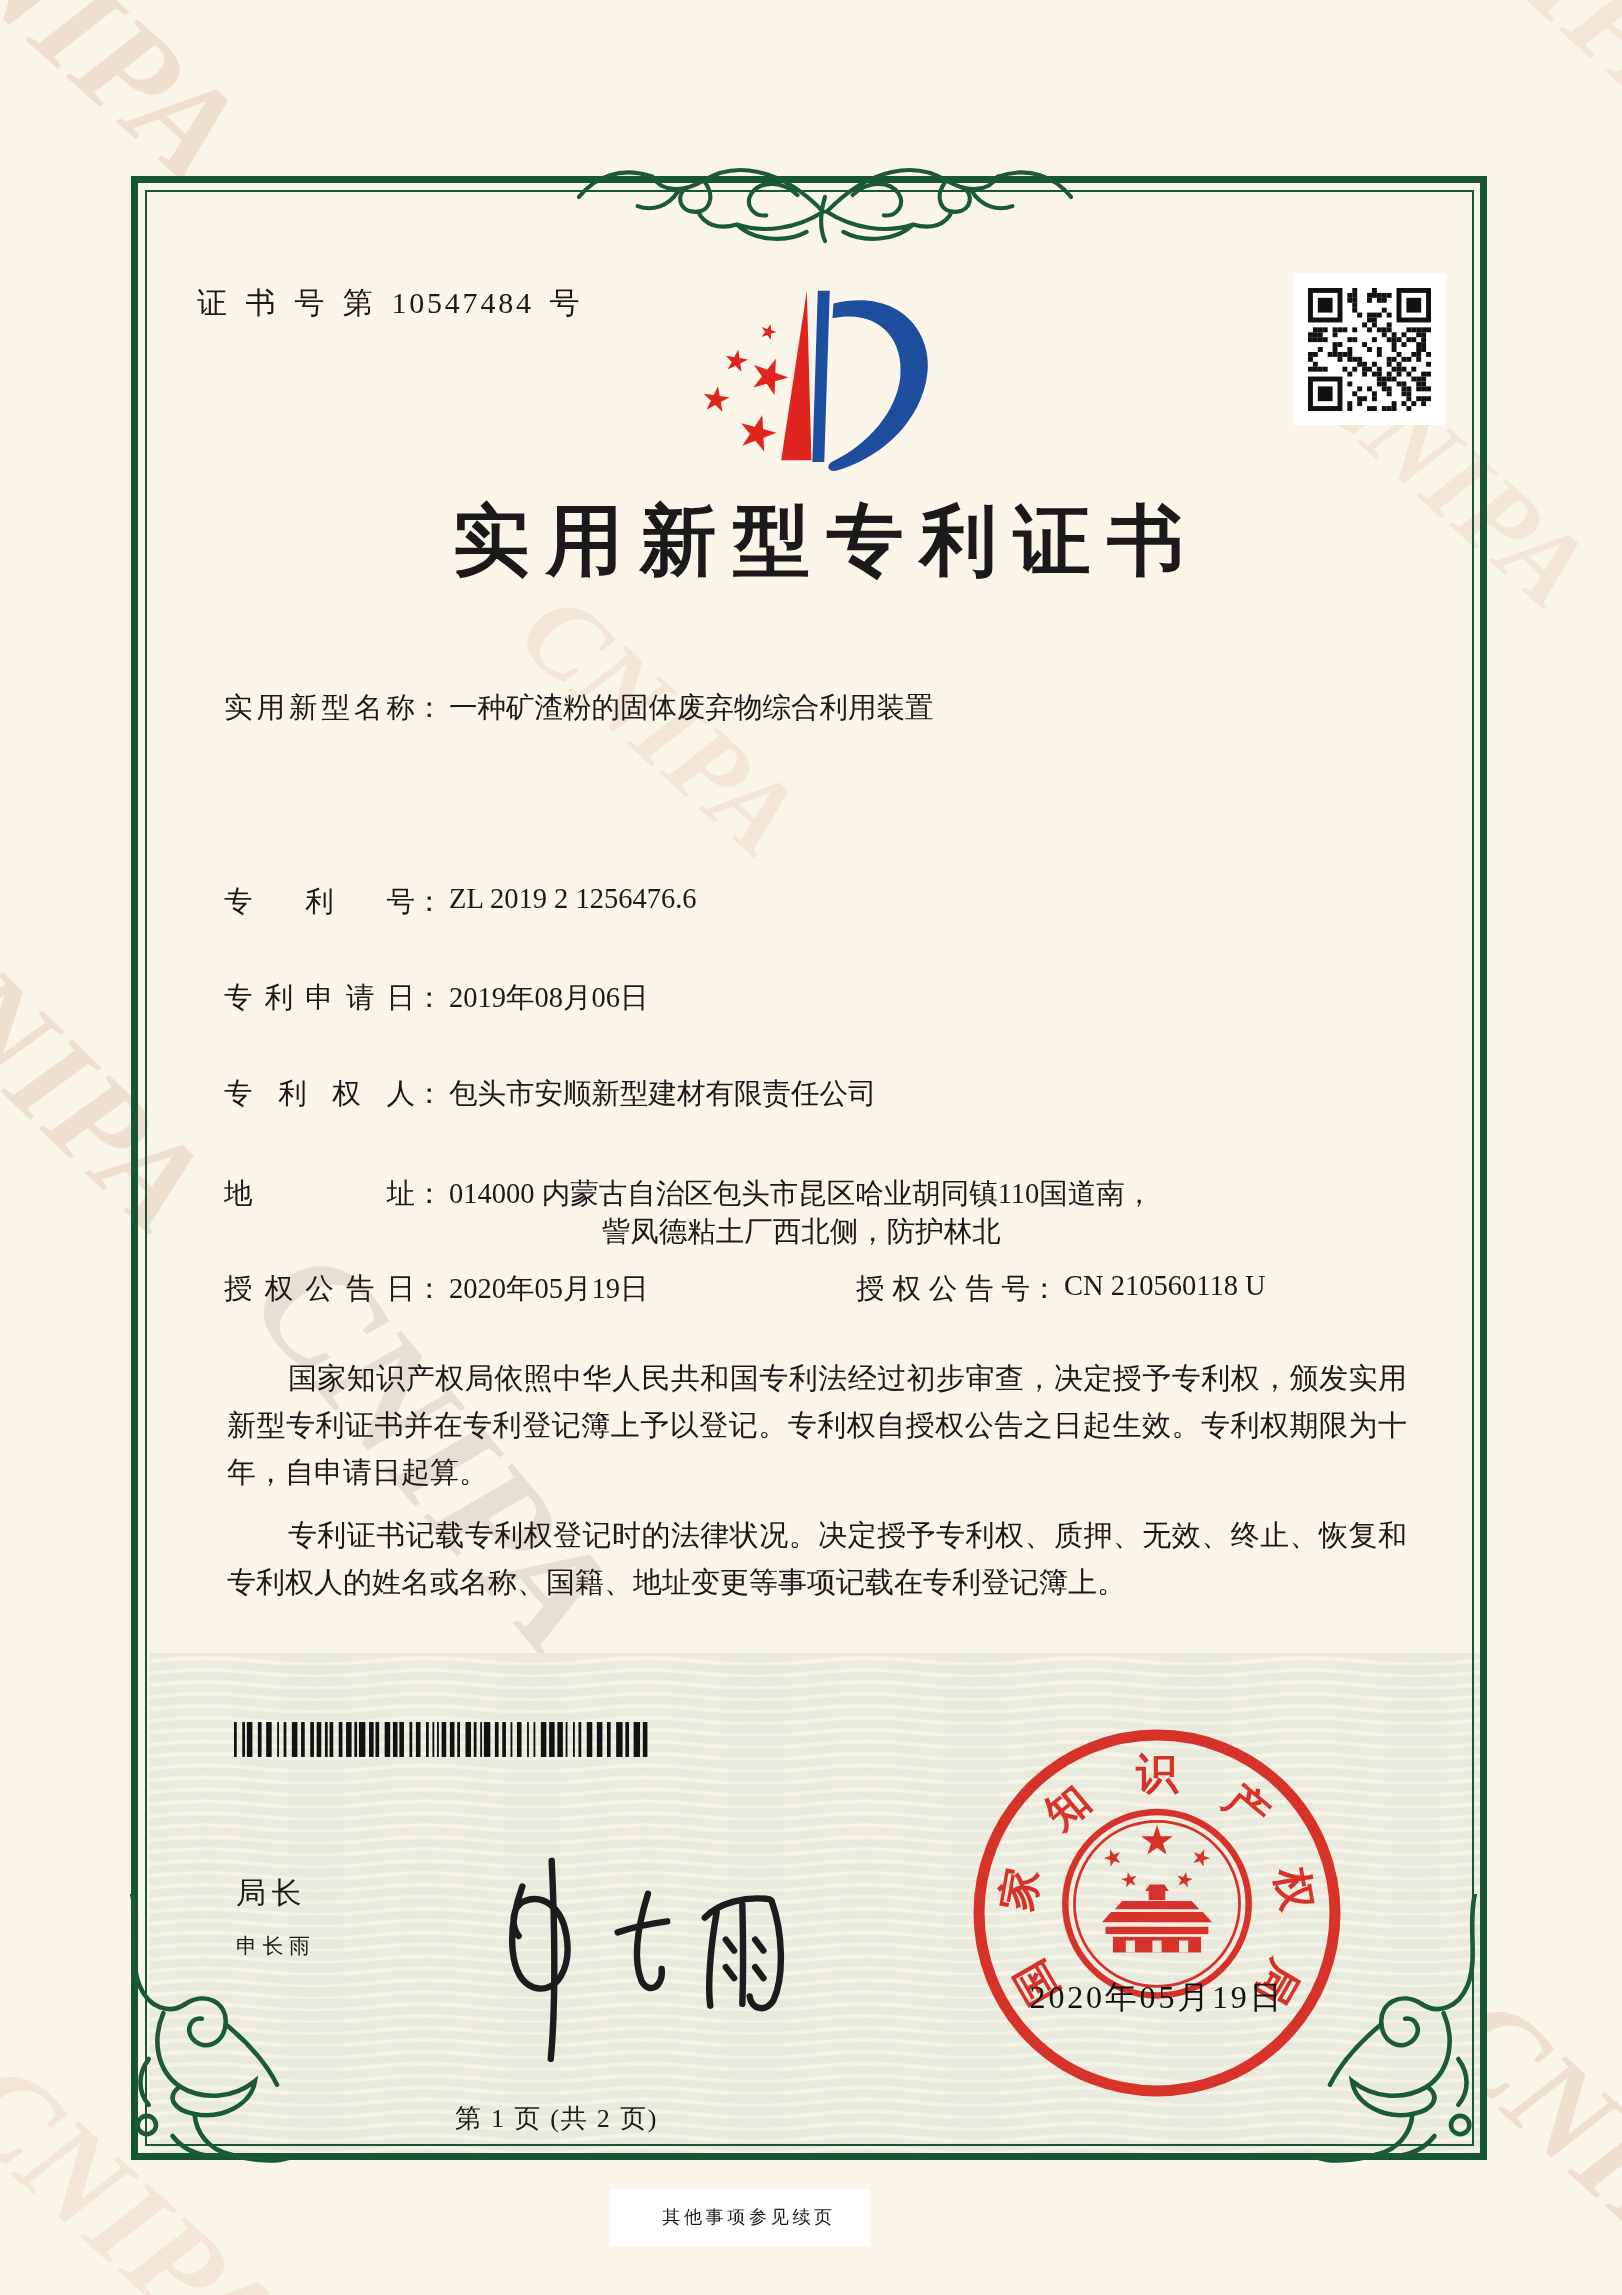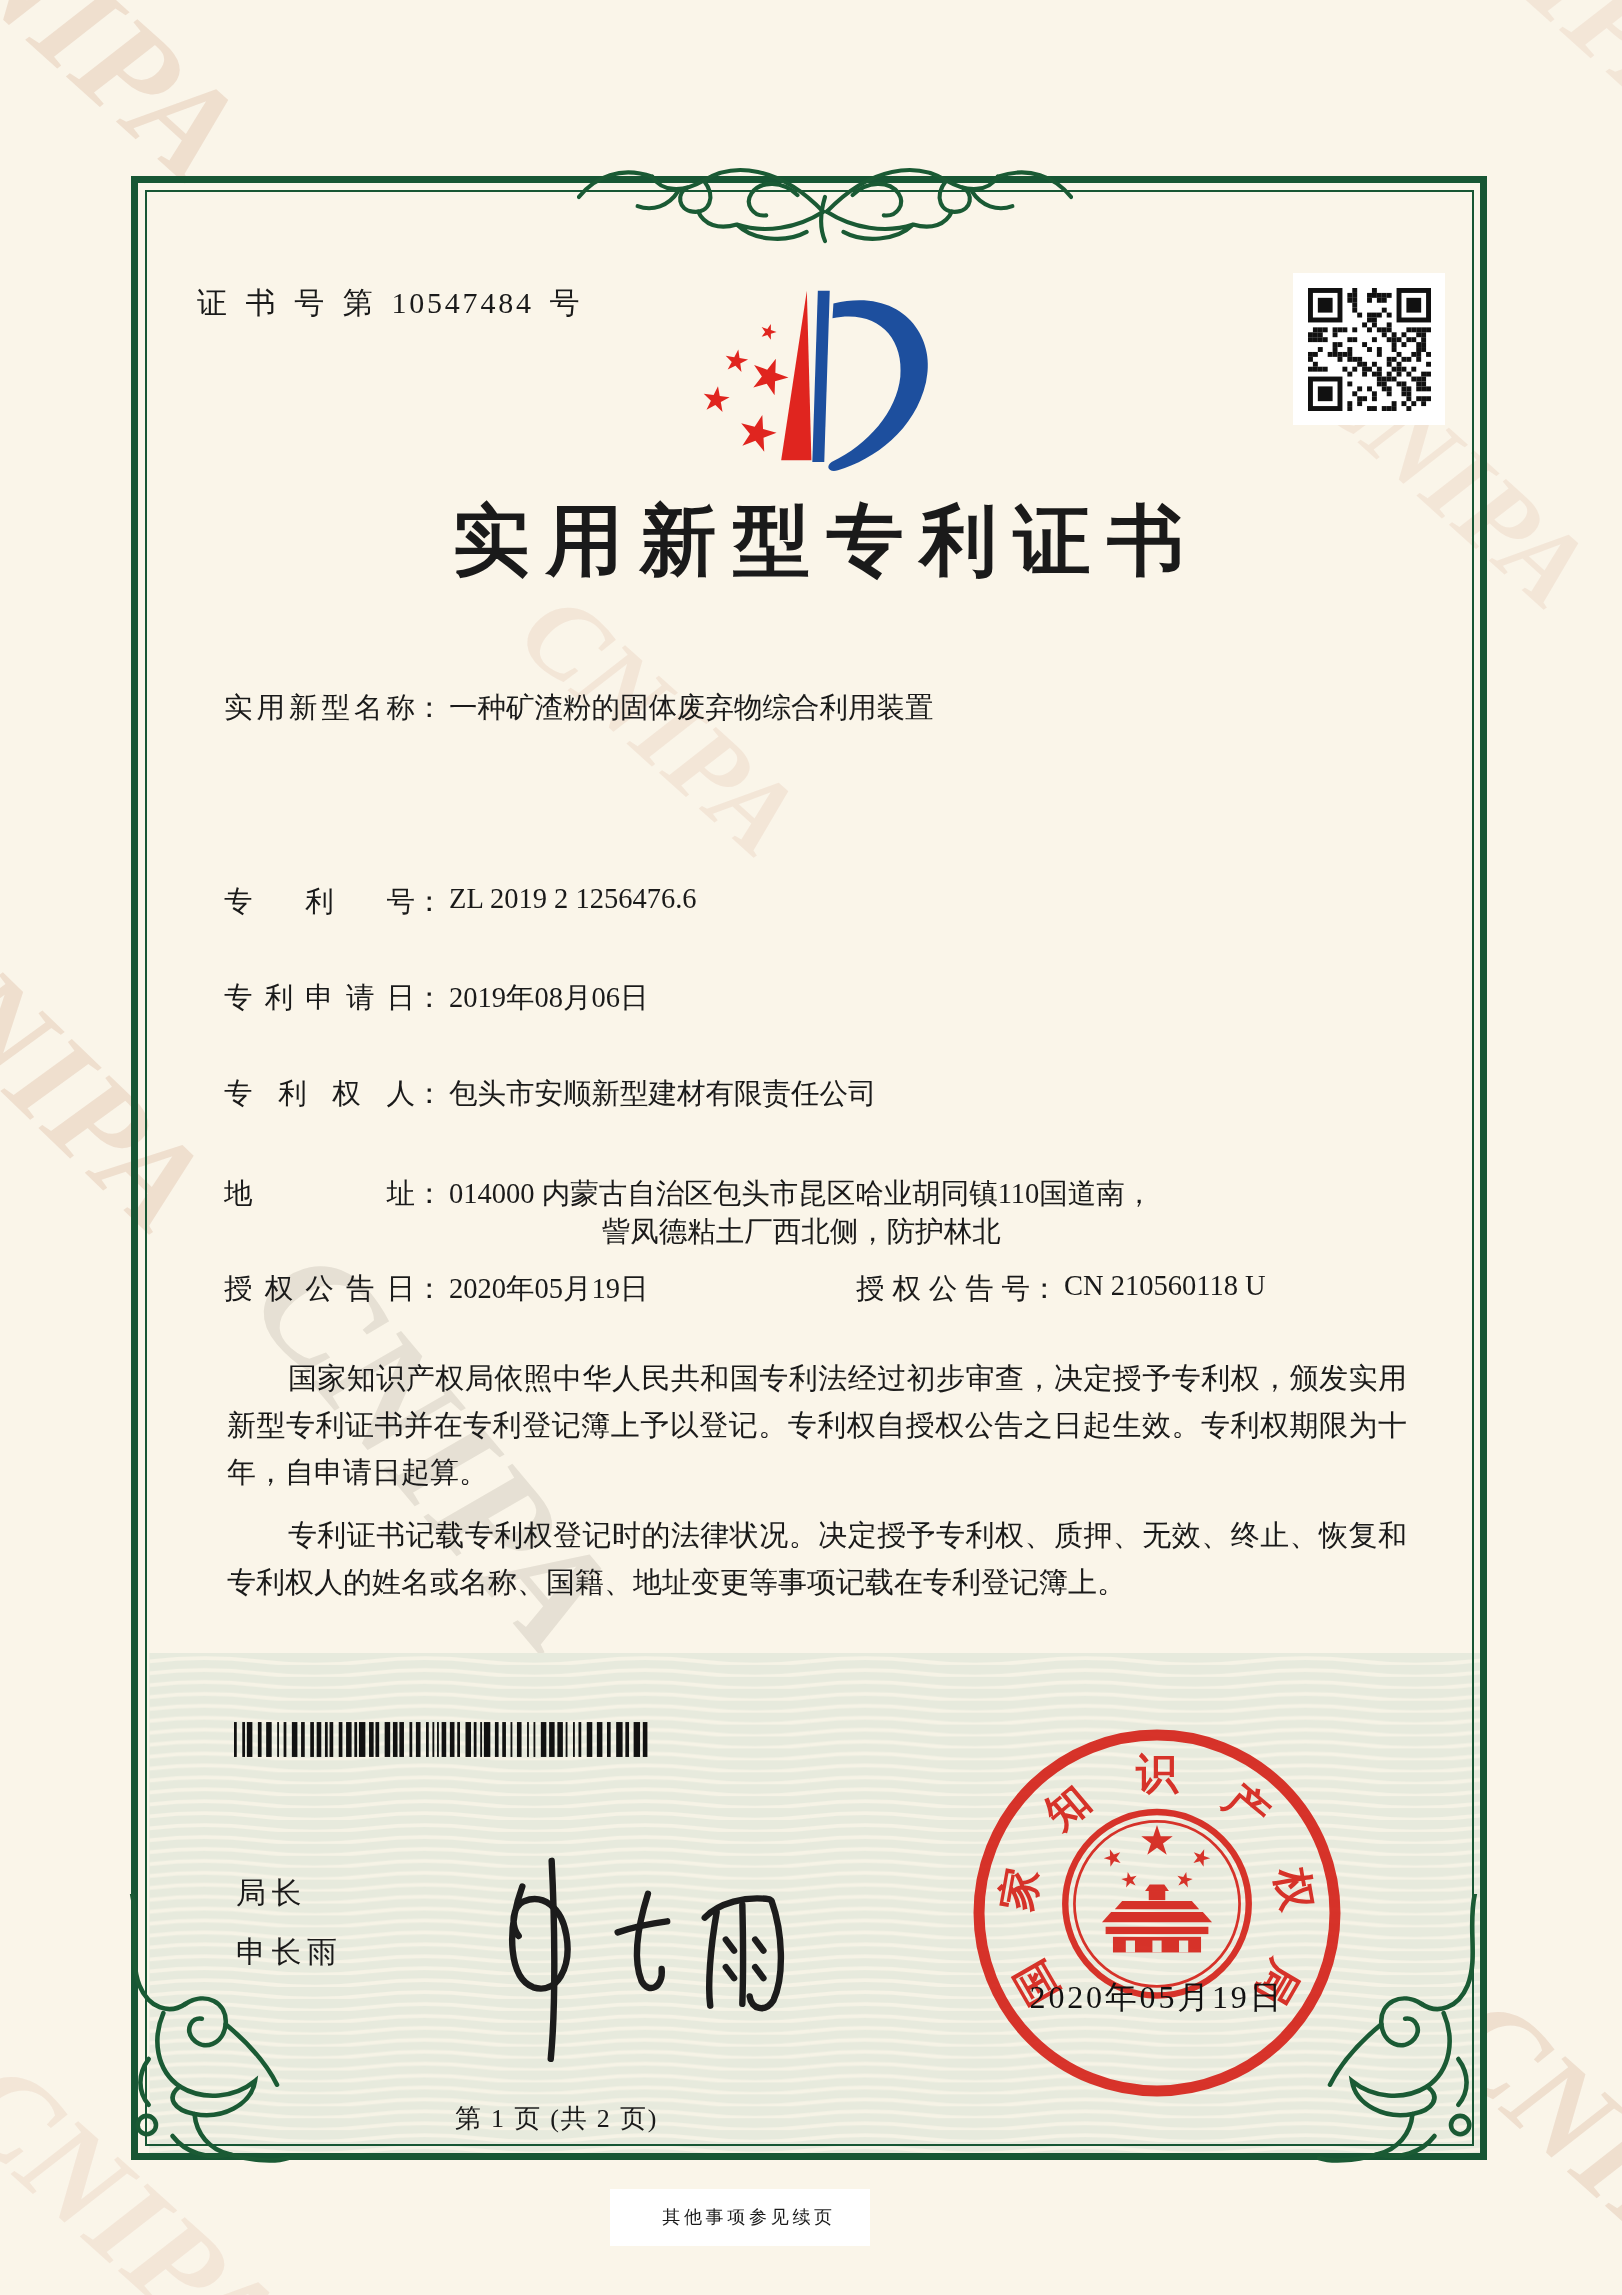--- a/index.html
+++ b/index.html
@@ -30,21 +30,21 @@
   .flabel-sm{display:inline-block;width:174px;text-align:justify;text-align-last:justify;vertical-align:top;}
   .fcolon{display:inline-block;vertical-align:top;}
   .fvalue{display:inline-block;vertical-align:top;margin-left:5.5px;}
   .fvalue-addr{white-space:pre-line;line-height:38px;max-width:826px;text-align:center;}
   .grant-no{position:absolute;left:632px;top:0;}
   .paras{position:absolute;left:211px;top:1339px;width:1212px;z-index:5;}
   .paras p{margin:16px;font-size:29px;line-height:47px;text-indent:2.1em;text-align:justify;}
   .barcode{position:absolute;left:234px;top:1722px;z-index:5;}
   .signer-title{position:absolute;left:236px;top:1873px;font-size:30px;letter-spacing:5.5px;
       font-family:"Liberation Sans","DejaVu Sans",sans-serif;z-index:5;}
-  .signer-name{position:absolute;left:236px;top:1932px;font-size:30px;letter-spacing:5.5px;
+  .signer-name{position:absolute;left:236px;top:1932px;font-size:21px;letter-spacing:5.5px;
       font-family:Liberation Serif, serif;z-index:5;}
   .signature{position:absolute;left:478px;top:1848px;z-index:5;}
   .seal{position:absolute;left:968px;top:1724px;z-index:6;}
   .seal-text{font-size:46px;font-weight:700;fill:#d5251c;font-family:"Liberation Serif","DejaVu Serif",serif;}
   .seal-date{position:absolute;left:968px;top:1976px;width:378px;text-align:center;
       font-size:32px;letter-spacing:2.8px;color:#111;z-index:7;}
   .page-info{position:absolute;left:455px;top:2101px;width:551px;text-align:left;
       font-size:26px;letter-spacing:1.8px;z-index:5;}
   .footer-note{position:absolute;left:610px;top:2189px;width:242px;height:57px;background:#ffffff;
       text-align:center;line-height:57px;font-size:18px;letter-spacing:3.7px;z-index:5;padding-left:18px;}

